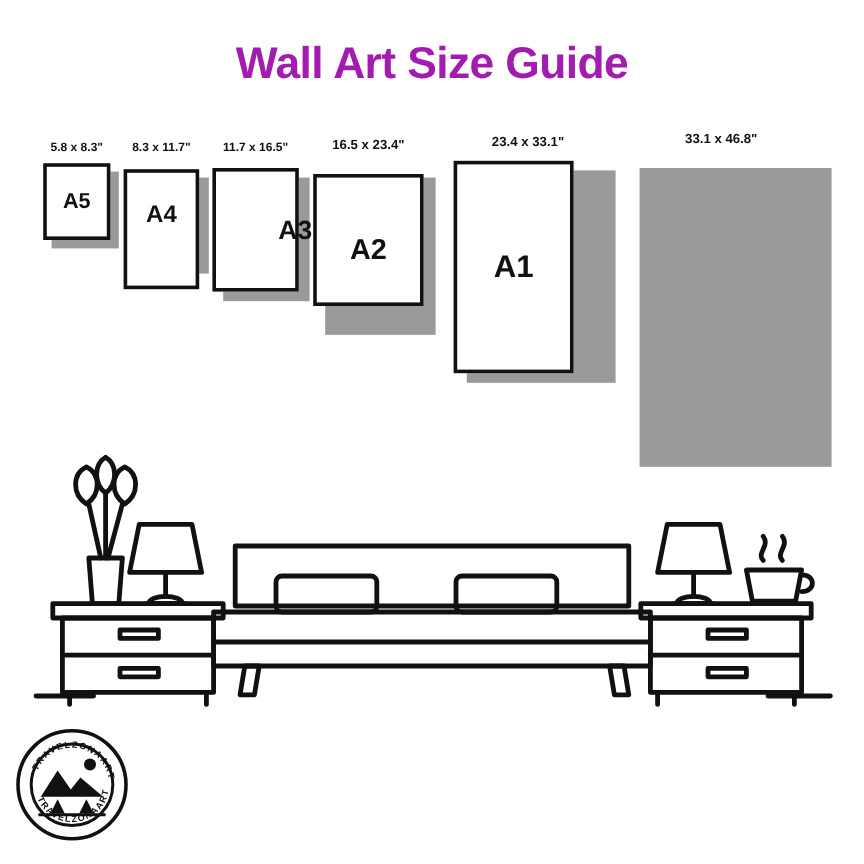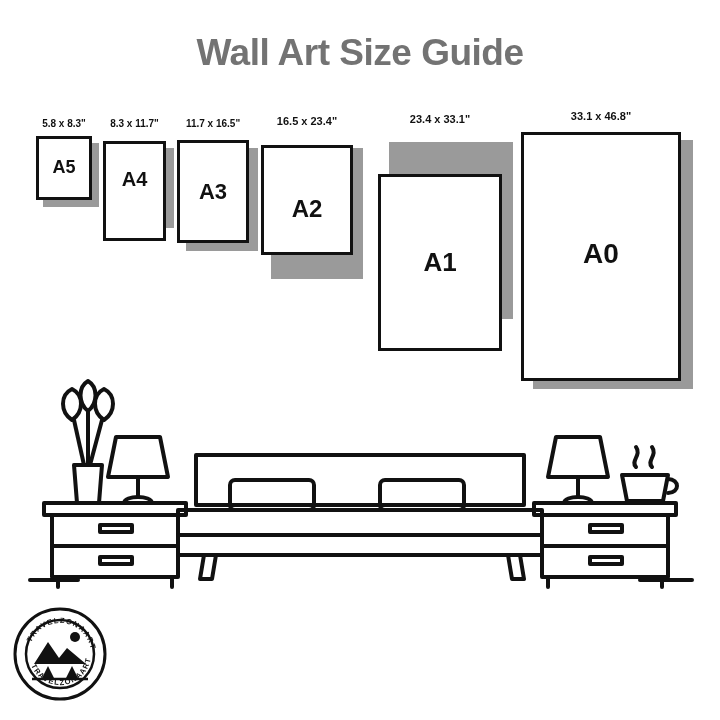--- a/index.html
+++ b/index.html
@@ -24,21 +24,21 @@
   
   .title {
     position: absolute;
     top: 32px;
     left: 0;
     width: 720px;
     text-align: center;
     font-size: 37px;
     font-weight: 700;
     letter-spacing: -0.5px;
-    color: #737373;
+    color: #a21caf;
   }
 
   
   .chart {
     position: absolute;
     left: 0;
     top: 110px;
     width: 720px;
     height: 290px;
   }
@@ -124,46 +124,43 @@
       <div class="frame-shadow" style="top:38px; left:8px; width:63px; height:80px;"></div>
       <div class="frame-box" style="top:31px; width:63px; height:100px;">
         <div class="frame-name" style="top:24px; font-size:20px;">A4</div>
       </div>
     </div>
 
     <div class="frame-wrap" style="left:177px; top:0px; width:72px; height:290px;">
       <div class="frame-label" style="top:8px; font-size:10px;">11.7 x 16.5"</div>
       <div class="frame-shadow" style="top:38px; left:9px; width:72px; height:103px;"></div>
       <div class="frame-box" style="top:30px; width:72px; height:103px;">
-        <div class="frame-name" style="top:36px; font-size:22px;">A3</div>
+        <div class="frame-name" style="top:36px; font-size:22px;padding-left:33px;">A3</div>
       </div>
     </div>
 
     <div class="frame-wrap" style="left:261px; top:0px; width:92px; height:290px;">
       <div class="frame-label" style="top:5px; font-size:11px;">16.5 x 23.4"</div>
       <div class="frame-shadow" style="top:38px; left:10px; width:92px; height:131px;"></div>
       <div class="frame-box" style="top:35px; width:92px; height:110px;padding-left:21px;">
         <div class="frame-name" style="top:47px; font-size:24px;">A2</div>
       </div>
     </div>
 
     <div class="frame-wrap" style="left:378px; top:0px; width:124px; height:290px;">
       <div class="frame-label" style="top:3px; font-size:11px;">23.4 x 33.1"</div>
       <div class="frame-shadow" style="top:32px; left:11px; width:124px; height:177px;"></div>
-      <div class="frame-box" style="top:24px; width:124px; height:177px;margin-top:40px;">
+      <div class="frame-box" style="top:24px; width:100px; height:177px;">
         <div class="frame-name" style="top:70px; font-size:26px;">A1</div>
       </div>
     </div>
 
     <div class="frame-wrap" style="left:521px; top:0px; width:160px; height:290px;">
       <div class="frame-label" style="top:0px; font-size:11px;">33.1 x 46.8"</div>
       <div class="frame-shadow" style="top:30px; left:12px; width:160px; height:249px;"></div>
-      <div class="frame-box" style="top:22px; width:160px; height:249px;">
-        <div class="frame-name" style="top:103px; font-size:28px;">A0</div>
-      </div>
     </div>
 
   </div>
 
   <div class="scene">
     <svg width="720" height="225" viewBox="0 0 720 225" xmlns="http://www.w3.org/2000/svg">
       <g fill="none" stroke="#111111" stroke-width="4" stroke-linecap="round" stroke-linejoin="round">
 
         <line x1="30" y1="205" x2="78" y2="205"></line>
         <line x1="640" y1="205" x2="692" y2="205"></line>

